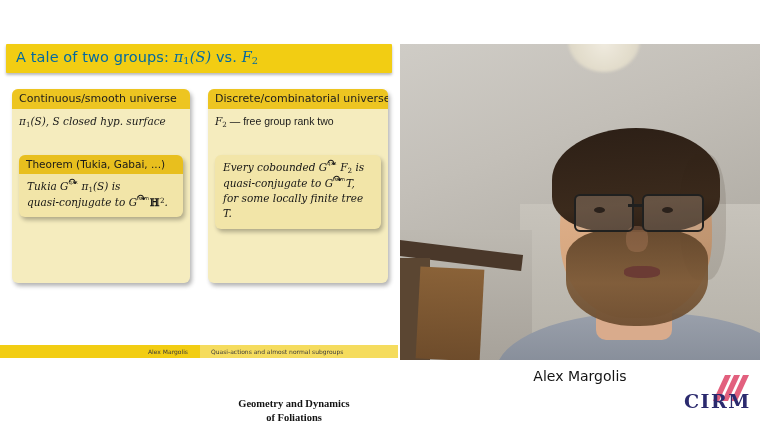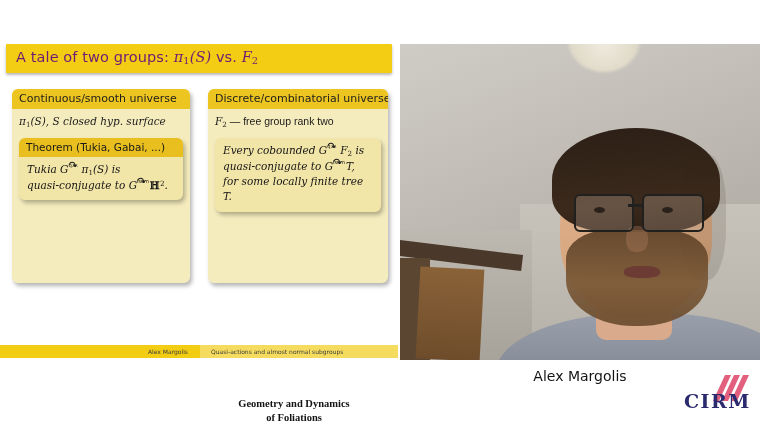--- a/index.html
+++ b/index.html
@@ -8,40 +8,40 @@
 
   
   #stage{position:absolute;left:0;top:0;width:760px;height:427px;background:#fff;}
 
   
   #slide{position:absolute;left:0;top:0;width:398px;height:360px;background:#fff;overflow:hidden;}
 
   #title-bar{position:absolute;left:6px;top:44px;width:386px;height:29px;
              background:#f2cd13;border-radius:1px;
              box-shadow:0 2px 3px rgba(0,0,0,.28);}
-  #title-bar .ttxt{position:absolute;left:10px;top:5px;font-size:14.5px;color:#701a75;
+  #title-bar .ttxt{position:absolute;left:10px;top:5px;font-size:14.5px;color:#0369a1;
                    letter-spacing:.1px;white-space:nowrap;font-family:"DejaVu Sans",sans-serif;}
   .mi{font-family:"DejaVu Serif",serif;font-style:italic;}
   .sub{font-size:.68em;vertical-align:-.25em;font-style:normal;}
   .sup{font-size:.68em;vertical-align:.45em;font-style:normal;}
 
   
   .block{position:absolute;border-radius:6px;background:#f5ecbe;
          box-shadow:2px 3px 4px rgba(0,0,0,.30);overflow:hidden;}
   .block>.bhead{background:#edc521;color:#1c1c1c;font-size:11px;
                 padding:3px 7px 4px 7px;white-space:nowrap;
                 font-family:"DejaVu Sans",sans-serif;}
   .block>.bbody{padding:6px 7px 8px 7px;font-size:10.5px;color:#1a1a1a;}
 
   #block-left{left:12px;top:89px;width:178px;height:194px;}
   #block-right{left:208px;top:89px;width:180px;height:194px;}
 
   
   .thm{border-radius:6px;background:#f2e5a8;overflow:hidden;
-       box-shadow:2px 3px 4px rgba(0,0,0,.28);margin-top:9px;}
+       box-shadow:2px 3px 4px rgba(0,0,0,.28);margin-top:26px;}
   .thm>.thead{background:#e8bf1e;color:#191919;font-size:10.5px;
               padding:3px 7px 4px 7px;white-space:nowrap;
               font-family:"DejaVu Sans",sans-serif;}
   .thm>.tbody{padding:5px 8px 7px 8px;font-size:10.5px;color:#141414;
               font-family:"DejaVu Serif",serif;font-style:italic;line-height:1.45;}
 
   
   .act{display:inline-block;position:relative;width:13px;height:1em;
        vertical-align:baseline;}
   .act .glyph{position:absolute;left:0;bottom:-.08em;font-size:11px;

